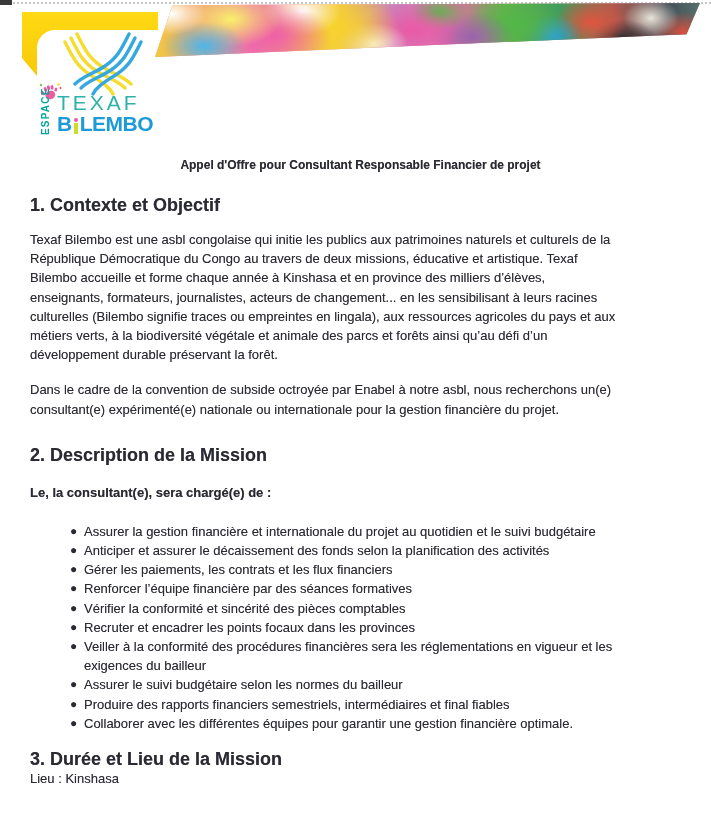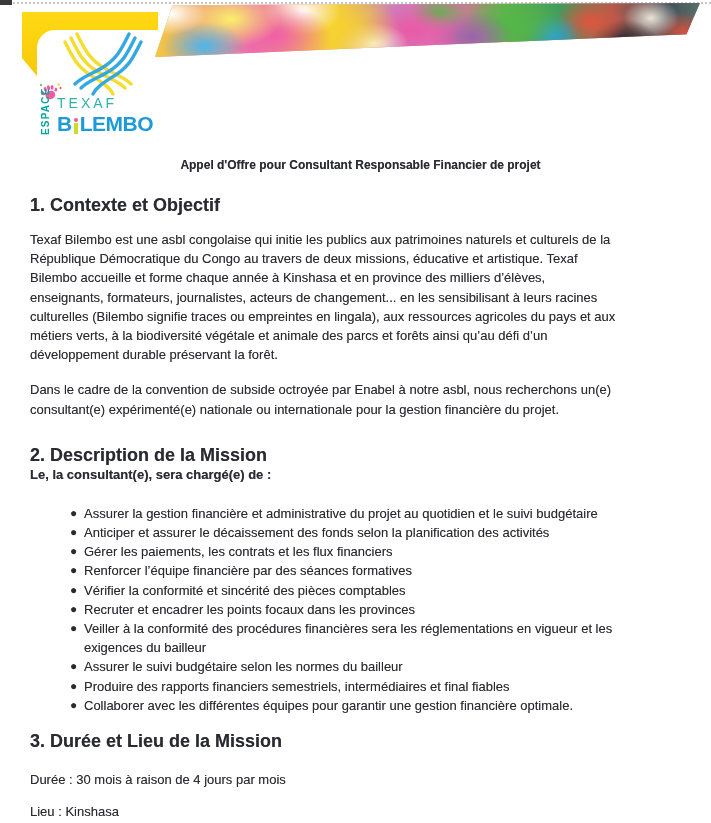--- a/index.html
+++ b/index.html
@@ -44,21 +44,21 @@
       linear-gradient(90deg,#f3c93f 0%,#ec74ae 18%,#f3cf3a 33%,#c981bd 44%,#e86aab 54%,#67b14c 64%,#3f9d5d 74%,#b05a4e 84%,#44505a 94%,#57706a 100%);
     background-color:#e8a0c0;
   }
   .logo-espace{
     position:absolute;left:3px;top:61px;height:44px;
     writing-mode:vertical-rl;transform:rotate(180deg);
     font-size:10px;font-weight:700;letter-spacing:1.2px;color:#00a69c;
   }
   .logo-texaf{
     position:absolute;left:20px;top:62px;
-    font-size:14px;font-weight:400;letter-spacing:3px;color:#2fb2a8;line-height:22px;
+    font-size:21px;font-weight:400;letter-spacing:3px;color:#2fb2a8;line-height:22px;
   }
   .logo-bilembo{
     position:absolute;left:20px;top:83px;
     font-size:21px;font-weight:700;letter-spacing:-0.5px;color:#1e9bd7;line-height:22px;
     display:flex;align-items:flex-end;
   }
   .bilembo-i{display:inline-block;width:6px;height:17px;position:relative;margin:0 1px;}
   .bilembo-i .i-dot{position:absolute;top:0;left:1px;width:4px;height:4px;border-radius:50%;background:#ef5ba1;}
   .bilembo-i .i-stem{position:absolute;bottom:1px;left:1px;width:4px;height:11px;background:#cddc29;}
   .ribbons{position:absolute;left:24px;top:2px;}
@@ -67,21 +67,21 @@
   .content{padding:0 20px 0 30px;font-size:13px;line-height:19.2px;}
   .doc-title{font-size:12px;font-weight:700;margin:14px 0 0 0;line-height:19px;
     text-shadow:0 0 .5px rgba(42,42,50,.55);text-align:center;}
   .h{font-size:18px;font-weight:700;line-height:19px;text-shadow:0 0 .5px rgba(42,42,50,.55);}
   .h1{margin-top:21px;}
   .h2{margin-top:27px;}
   .h3{margin-top:17px;}
   .para{white-space:pre-line;margin:0;text-shadow:0 0 .4px rgba(42,42,50,.45);}
   .para-1{margin-top:15px;}
   .para-2{margin-top:16px;}
-  .intro{font-weight:700;line-height:19px;text-shadow:0 0 .5px rgba(42,42,50,.55);}
+  .intro{margin-top:18px;font-weight:700;line-height:19px;text-shadow:0 0 .5px rgba(42,42,50,.55);}
   .bullets{list-style:none;margin:20px 0 0 0;padding:0 0 0 40px;}
   .bullets li{display:flex;align-items:flex-start;}
   .bullets .dot{flex:none;width:14px;font-size:12px;line-height:19.2px;}
   .bullets .btxt{flex:1;white-space:pre-line;text-shadow:0 0 .4px rgba(42,42,50,.45);}
   .closing{margin-top:19px;white-space:pre-line;text-shadow:0 0 .4px rgba(42,42,50,.45);}
 </style>
 </head>
 <body>
 
 <div class="page">
@@ -153,21 +153,21 @@
 consultant(e) expérimenté(e) nationale ou internationale pour la gestion financière du projet.</p>
 
     <div class="h h2">2. Description de la Mission</div>
 
     <div class="intro">Le, la consultant(e), sera chargé(e) de :</div>
 
     <ul class="bullets">
 
         <li>
           <span class="dot">●</span>
-          <span class="btxt">Assurer la gestion financière et administrative du projet au quotidien et le suivi budgétaire</span>
+          <span class="btxt">Assurer la gestion financière et internationale du projet au quotidien et le suivi budgétaire</span>
         </li>
 
         <li>
           <span class="dot">●</span>
           <span class="btxt">Anticiper et assurer le décaissement des fonds selon la planification des activités</span>
         </li>
 
         <li>
           <span class="dot">●</span>
           <span class="btxt">Gérer les paiements, les contrats et les flux financiers</span>
@@ -205,17 +205,16 @@
         </li>
 
         <li>
           <span class="dot">●</span>
           <span class="btxt">Collaborer avec les différentes équipes pour garantir une gestion financière optimale.</span>
         </li>
       </ul>
 
     <div class="h h3">3. Durée et Lieu de la Mission</div>
 
-    <p class="closing">Durée : 30 mois à raison de 4 jours par mois</p>
     <p class="closing" style="margin-top:0">Lieu : Kinshasa</p>
 
   </div>
 </div>
 
 </body></html>

